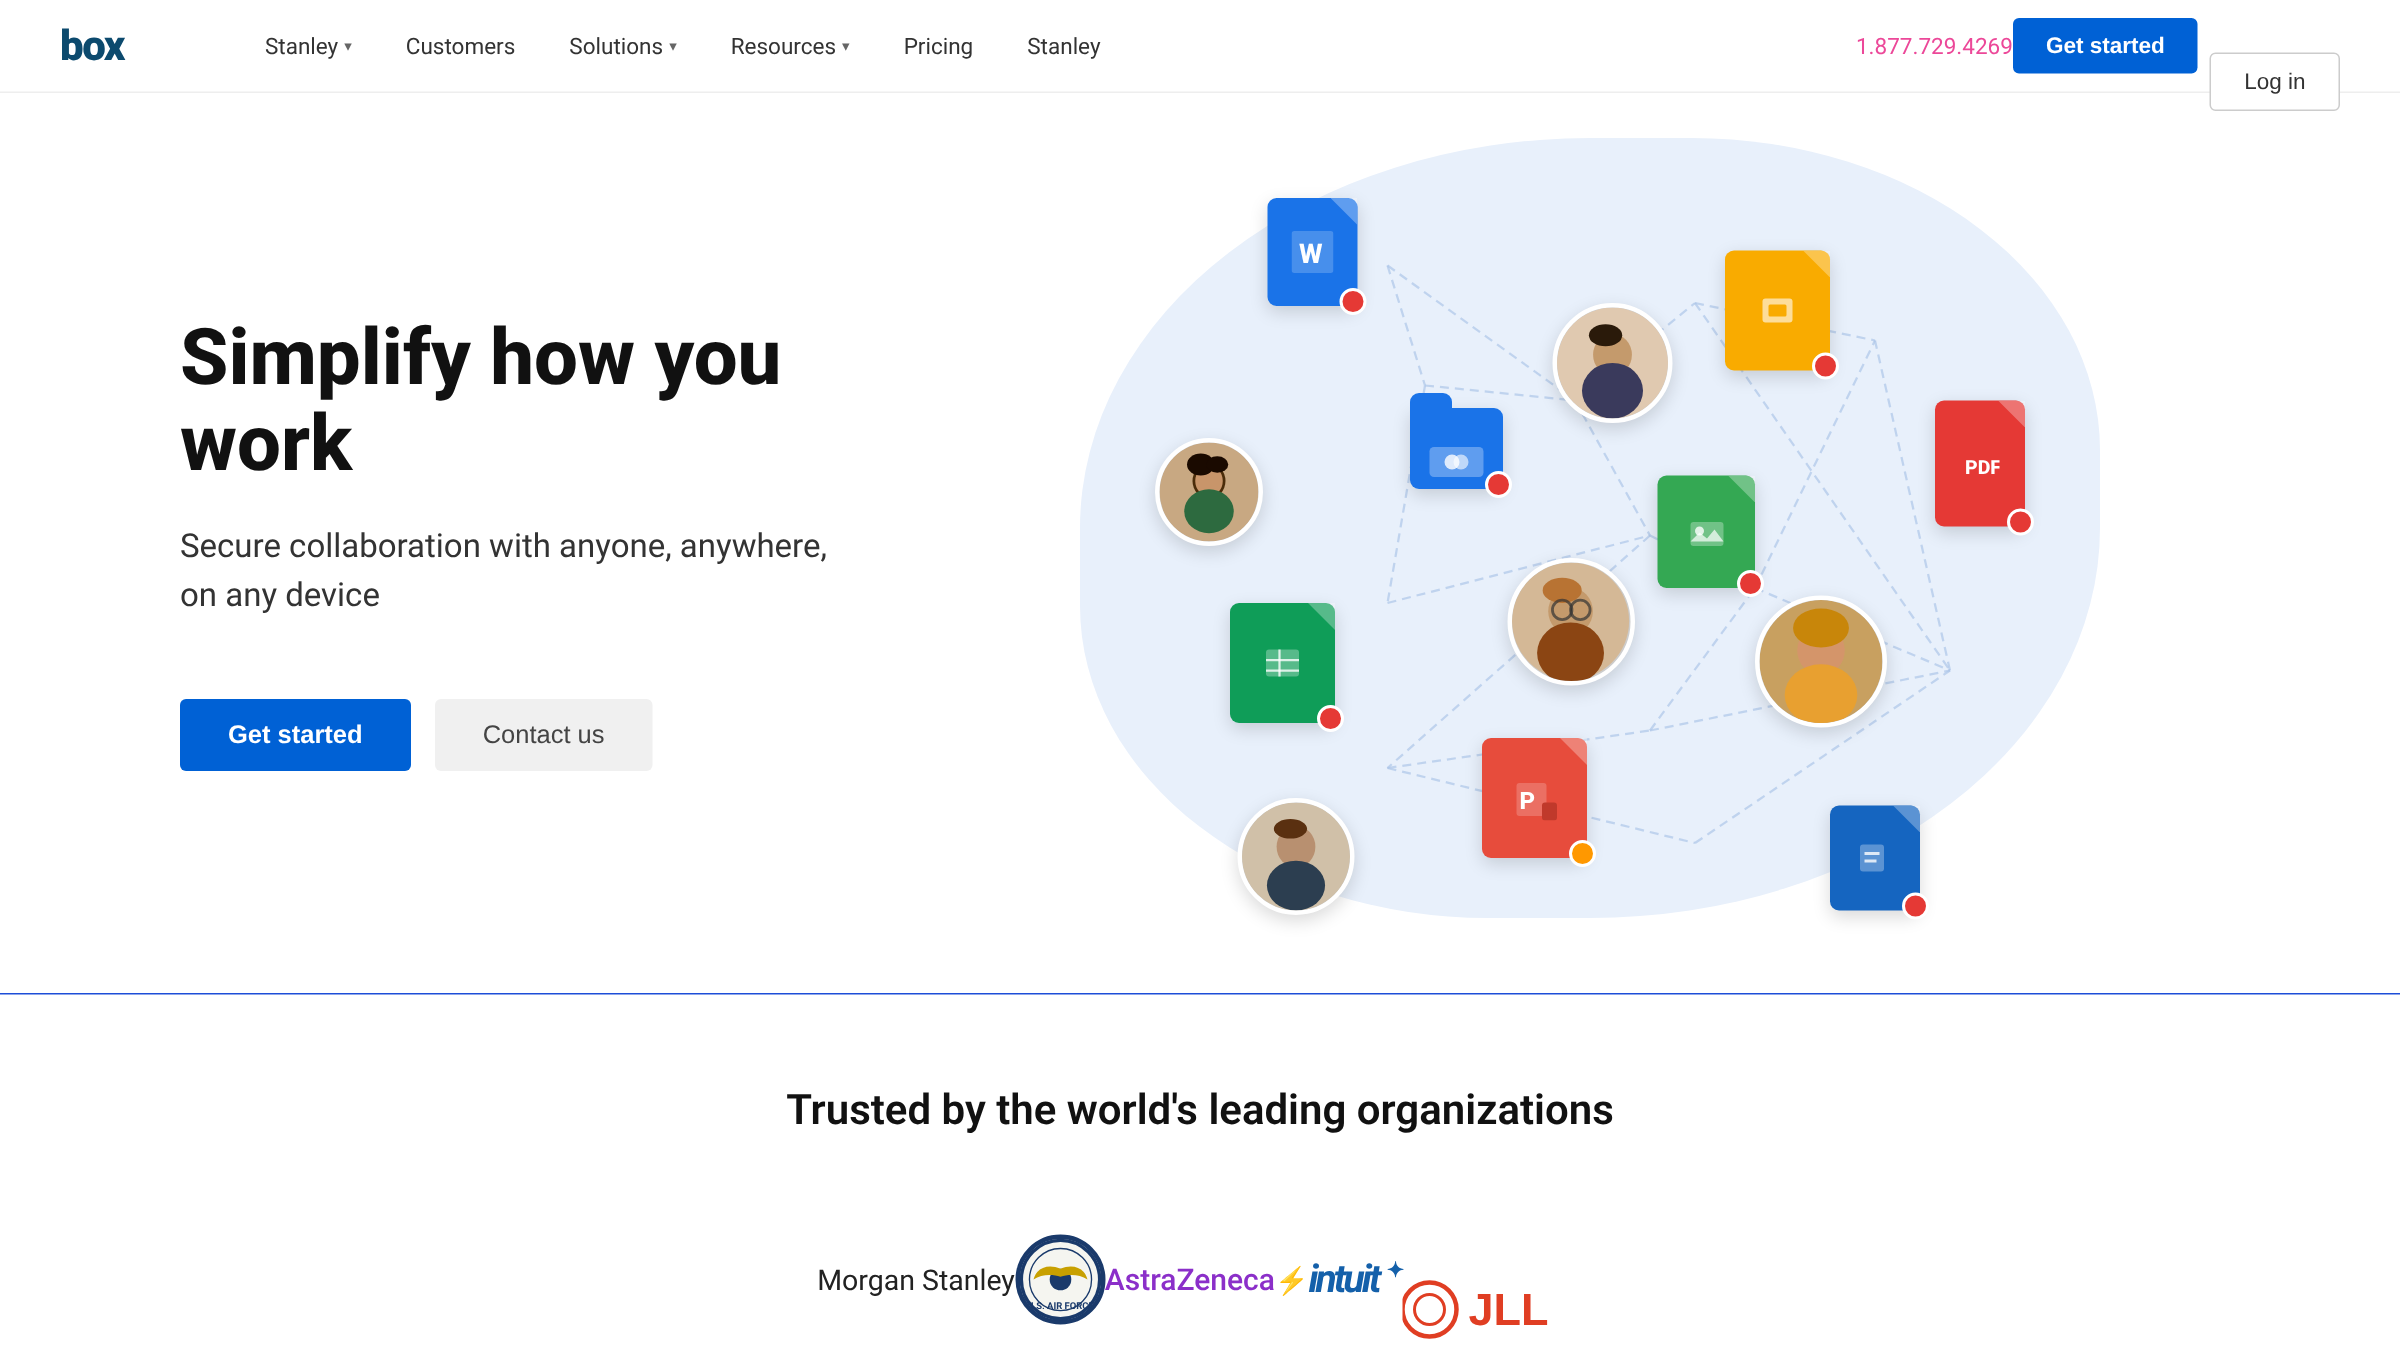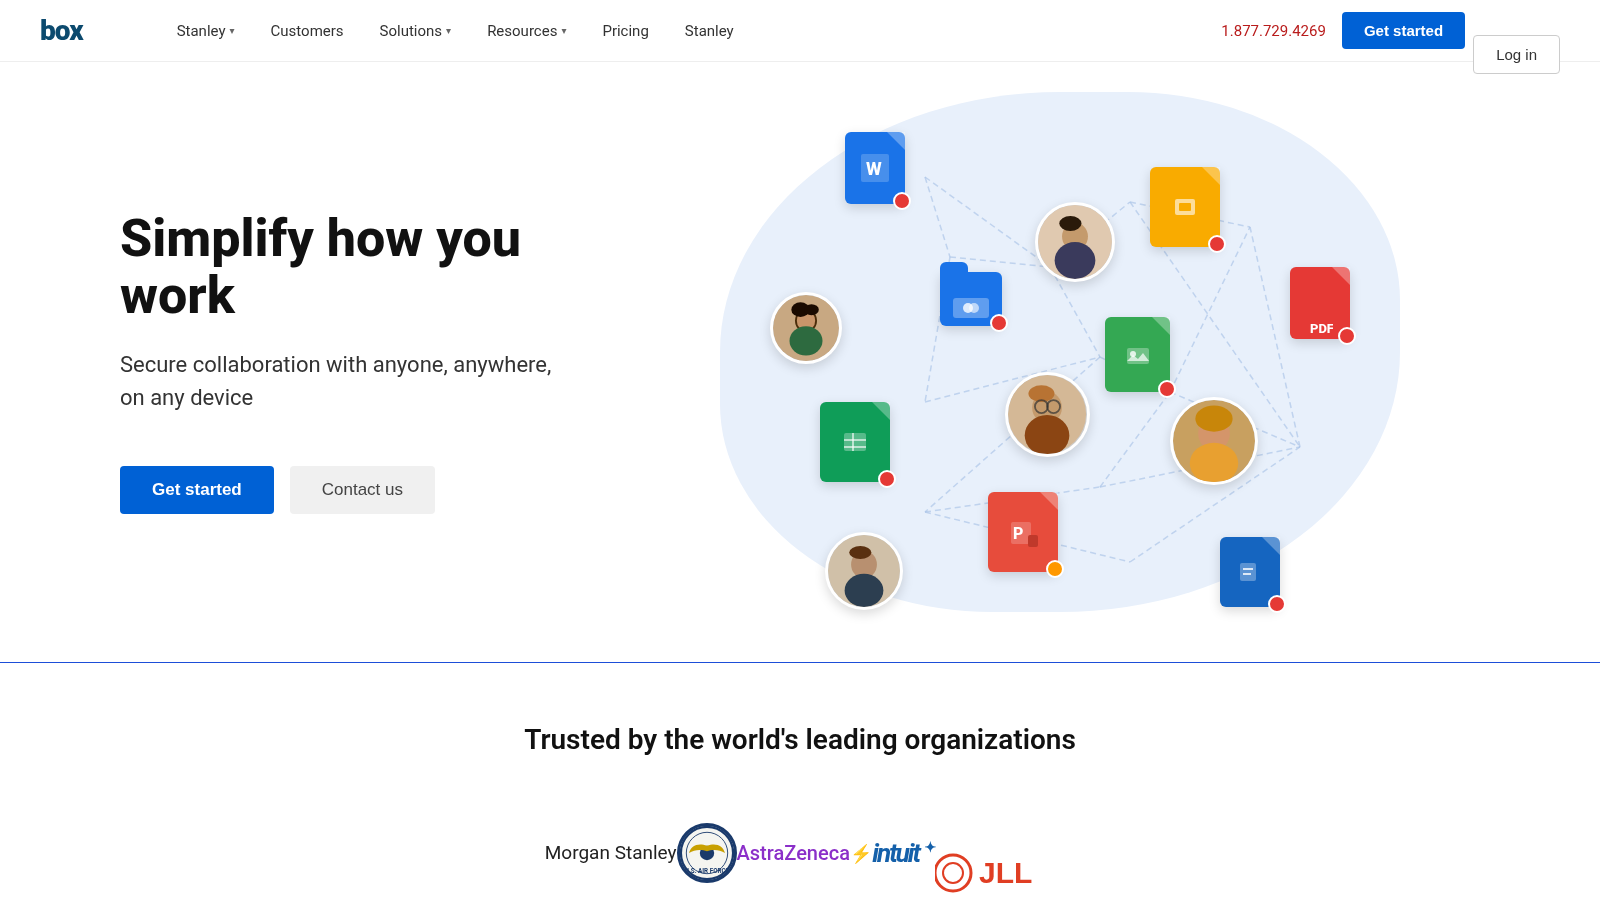--- a/index.html
+++ b/index.html
@@ -13,21 +13,21 @@
       position: sticky; top: 0; background: #fff; z-index: 100;
     }
     .nav-logo { margin-right: 80px; font-size: 28px; font-weight: 900; color: #0c4a6e; letter-spacing: -1px; }
     .nav-links { display: flex; align-items: center; gap: 8px; flex: 1; }
     .nav-link {
       color: #333; text-decoration: none; font-size: 15px; font-weight: 400;
       padding: 0 14px; height: 62px; display: flex; align-items: center; gap: 4px;
       cursor: pointer;
     }
     .nav-link-chevron { font-size: 10px; color: #666; }
-    .nav-phone { color: #b91c1c; font-size: 15px; margin-left: auto; margin-right: 16px; }
+    .nav-phone { color: #ec4899; font-size: 15px; margin-left: auto; }
     .btn-get-started {
       background: #0061d5; color: #fff; border: none; border-radius: 4px;
       padding: 10px 22px; font-size: 15px; font-weight: 600; cursor: pointer;
       margin-right: 8px;
     }
     .btn-login {
       background: #fff; color: #333; border: 1.5px solid #ccc; border-radius: 4px;
       padding: 10px 22px; font-size: 15px; font-weight: 500; cursor: pointer; margin-top: 48px;
     }
 
@@ -381,21 +381,21 @@
         <svg viewBox="0 0 78 78" xmlns="http://www.w3.org/2000/svg">
           <circle cx="39" cy="39" r="39" fill="#d0c0a8"></circle>
           <ellipse cx="39" cy="32" rx="14" ry="15" fill="#b89070"></ellipse>
           <ellipse cx="39" cy="60" rx="21" ry="18" fill="#2c3e50"></ellipse>
           <ellipse cx="35" cy="19" rx="12" ry="7" fill="#5a3010"></ellipse>
         </svg>
       </div>
     </div>
 
     <div class="node" style="top:195px; left:630px;">
-      <div class="file-icon" style="background:#e53935; width:60px; height:72px;justify-content:flex-end;">
+      <div class="file-icon" style="background:#e53935; width:60px; height:84px;">
         <svg width="26" height="26" viewBox="0 0 26 26" fill="none">
           <text x="3" y="20" font-size="13" font-weight="800" fill="white">PDF</text>
         </svg>
         <div class="badge"></div>
       </div>
     </div>
 
     <div class="node" style="top:465px; left:560px;">
       <div class="file-icon" style="background:#1565c0; width:60px; height:70px;">
         <svg width="26" height="26" viewBox="0 0 26 26" fill="none">

